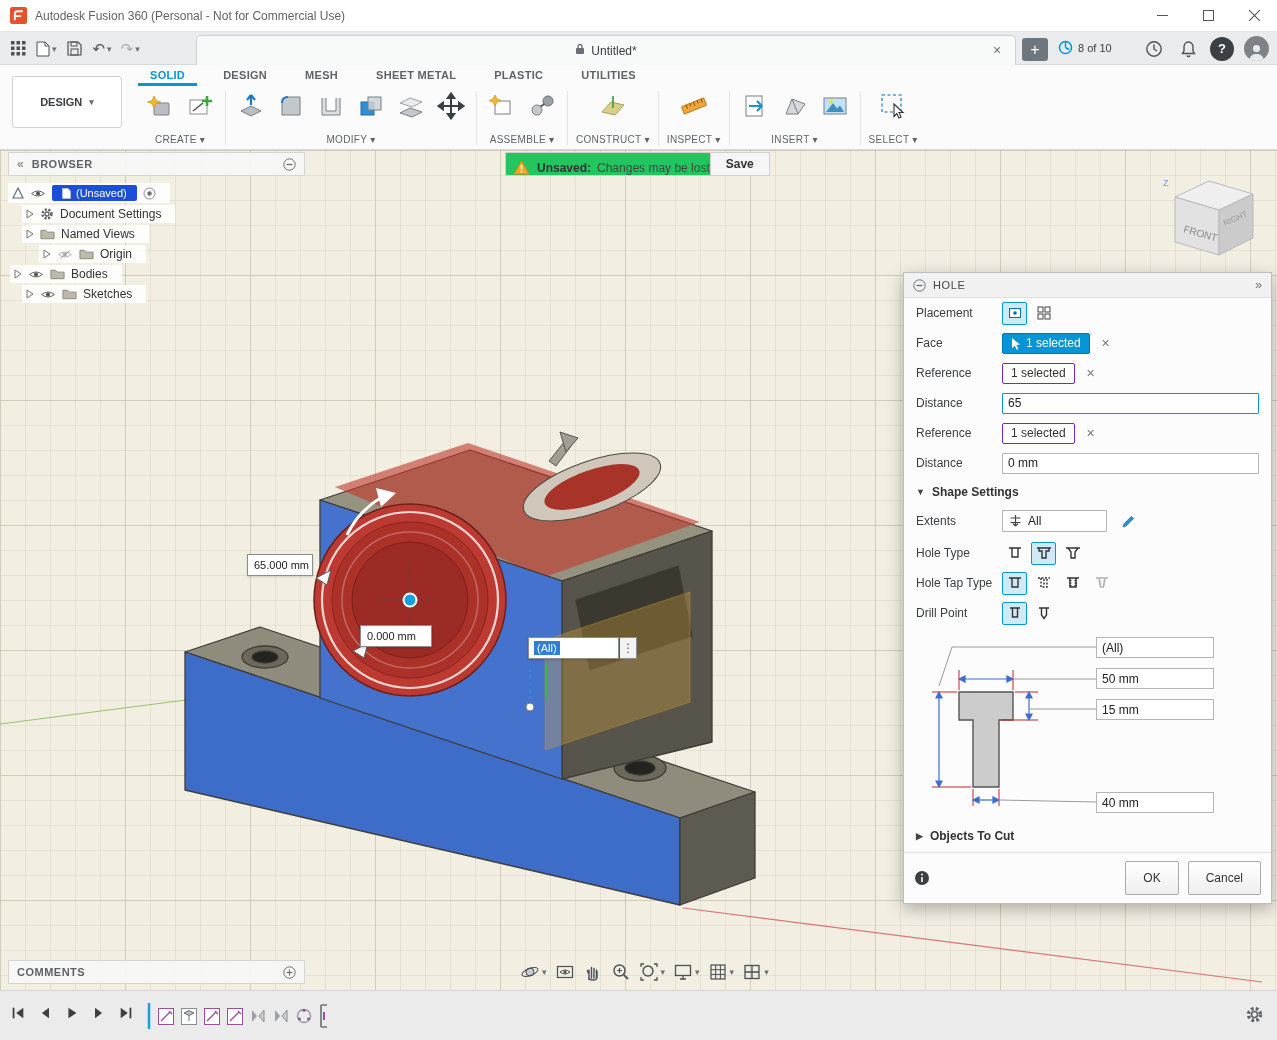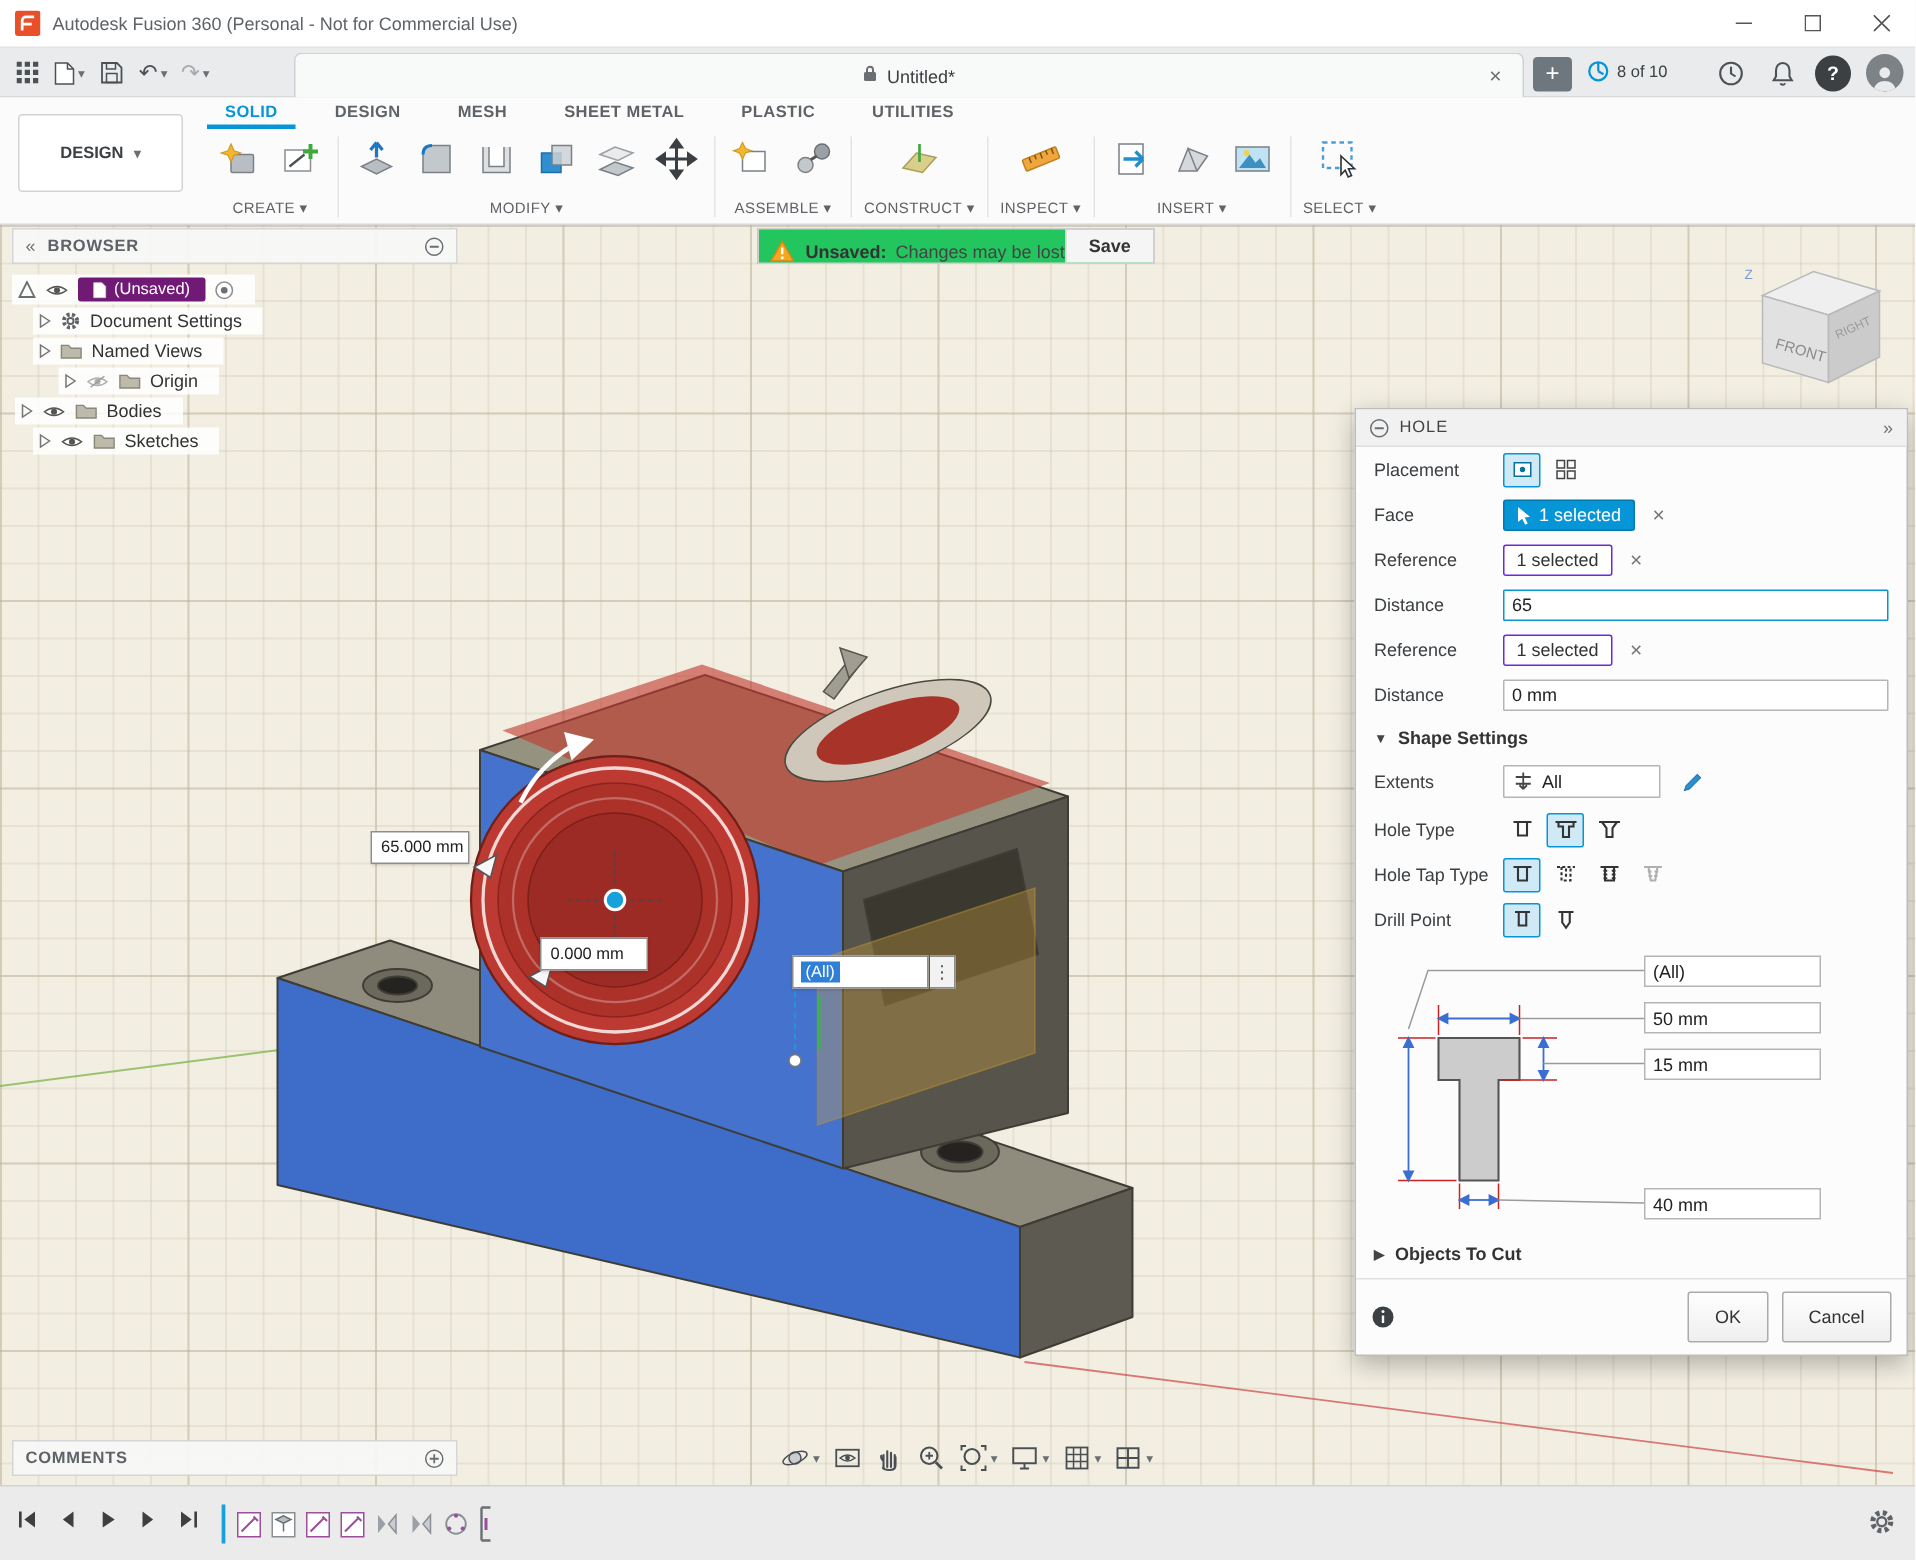--- a/index.html
+++ b/index.html
@@ -61,21 +61,21 @@
 .extent-kebab{position:absolute;left:620px;top:637px;width:17px;height:22px;background:#f2f2f2;border:1px solid #8d8d8d;border-left:none;display:flex;align-items:center;justify-content:center;color:#555;font-size:12px}
 
 
 .browser{position:absolute;left:8px;top:152px;width:297px}
 .browser-header{height:24px;background:rgba(247,247,247,.95);border:1px solid #d5d5d5;display:flex;align-items:center;padding:0 8px;gap:8px}
 .bh-collapse{color:#6a6f74;font-size:12px}
 .bh-title{font-size:11px;font-weight:bold;color:#5f6368;letter-spacing:.5px;flex:1}
 .btree{padding-top:6px;display:flex;flex-direction:column;align-items:flex-start}
 .brow{display:inline-flex;align-items:center;gap:6px;background:rgba(255,255,255,.85);padding:2px 14px 2px 4px;margin:1px 0}
 .blabel{font-size:12px;color:#333;white-space:nowrap}
-.root-chip{display:inline-flex;align-items:center;gap:5px;background:#701a75;color:#fff;font-size:11px;padding:2px 10px;border-radius:2px}
+.root-chip{display:inline-flex;align-items:center;gap:5px;background:#1d4ed8;color:#fff;font-size:11px;padding:2px 10px;border-radius:2px}
 
 
 .warnbar{position:absolute;left:505px;top:152px;height:24px;display:flex;align-items:flex-end;background:#22c55e;border:1px solid #cfcfcf;font-size:12px}
 .warn-label{font-weight:bold;margin-right:6px;color:#333}
 .warn-msg{color:#444;margin-right:0}
 .warn-save{border-left:1px solid #cfcfcf;align-self:stretch;display:flex;align-items:center;padding:0 15px;color:#333;font-weight:bold;background:#f5f5f5}
 
 
 .viewcube{position:absolute;left:1145px;top:160px;width:122px;height:110px}
 

